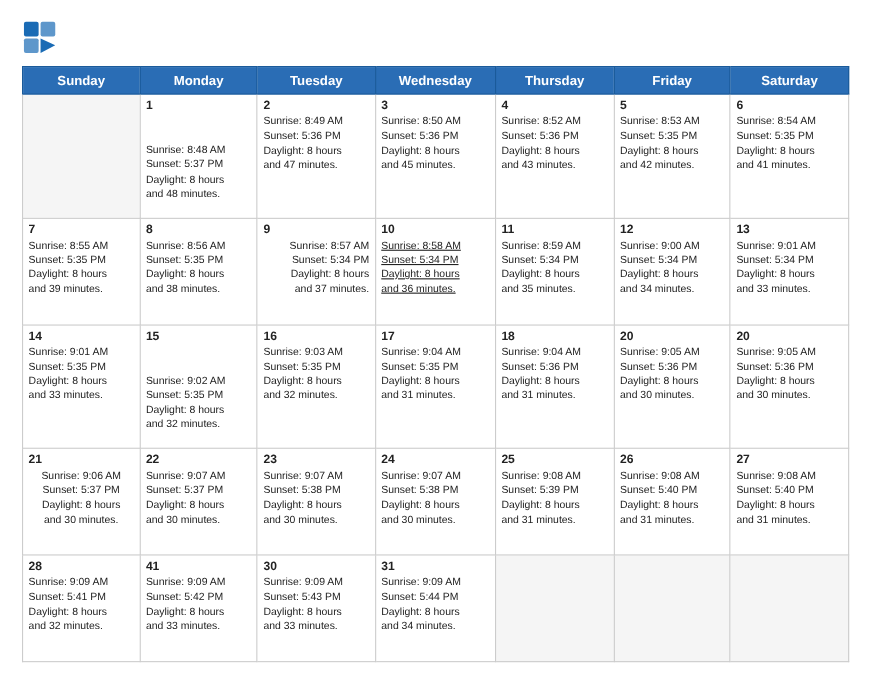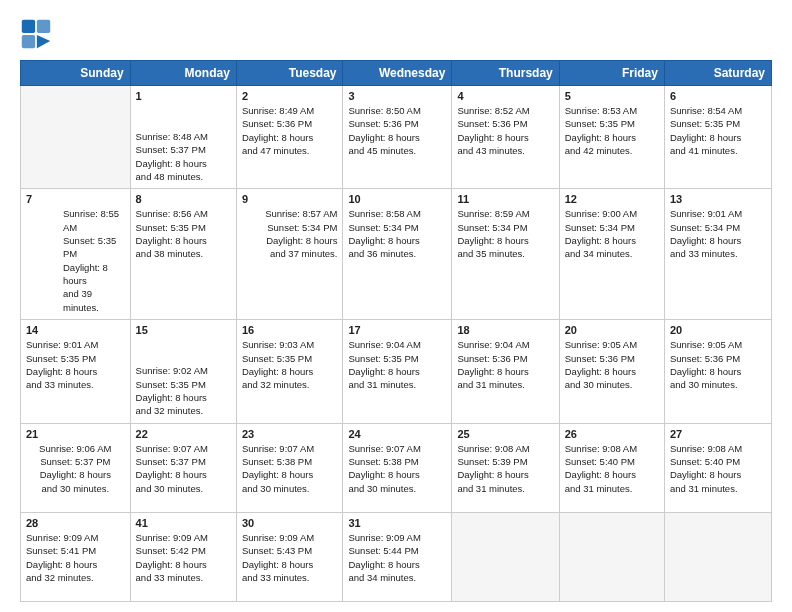--- a/index.html
+++ b/index.html
@@ -58,21 +58,21 @@
       width: 100%;
       border-collapse: collapse;
       flex: 1;
     }
     .calendar-table thead tr th {
       background-color: #2a6db5;
       color: white;
       font-size: 12px;
       font-weight: bold;
       padding: 5px 6px;
-      text-align: right;
+      text-align: center;
       border: 1px solid #1a5a9a;
     }
     .calendar-table tbody tr td {
       border: 1px solid #ccc;
       vertical-align: top;
       padding: 4px 5px;
       font-size: 9.5px;
       color: #222;
       width: 113px;
       height: 88px;
@@ -169,42 +169,42 @@
             <span class="day-number">6</span>
             <div class="day-info" style="white-space: pre-line;">Sunrise: 8:54 AM
 Sunset: 5:35 PM
 Daylight: 8 hours
 and 41 minutes.</div>
           </td>
         </tr>
         <tr>
           <td>
             <span class="day-number">7</span>
-            <div class="day-info" style="white-space: pre-line; margin-left: 37px;">Sunrise: 8:55 AM
+            <div class="day-info" style="white-space: pre-line;">Sunrise: 8:55 AM
 Sunset: 5:35 PM
 Daylight: 8 hours
 and 39 minutes.</div>
           </td>
           <td>
             <span class="day-number">8</span>
             <div class="day-info" style="white-space: pre-line;">Sunrise: 8:56 AM
 Sunset: 5:35 PM
 Daylight: 8 hours
 and 38 minutes.</div>
           </td>
           <td>
             <span class="day-number">9</span>
             <div class="day-info" style="white-space: pre-line; text-align: right;">Sunrise: 8:57 AM
 Sunset: 5:34 PM
 Daylight: 8 hours
 and 37 minutes.</div>
           </td>
           <td>
             <span class="day-number">10</span>
-            <div class="day-info" style="white-space: pre-line;">Sunrise: 8:58 AM
+            <div class="day-info" style="white-space: pre-line; text-decoration: underline;">Sunrise: 8:58 AM
 Sunset: 5:34 PM
 Daylight: 8 hours
 and 36 minutes.</div>
           </td>
           <td>
             <span class="day-number">11</span>
             <div class="day-info" style="white-space: pre-line;">Sunrise: 8:59 AM
 Sunset: 5:34 PM
 Daylight: 8 hours
 and 35 minutes.</div>

